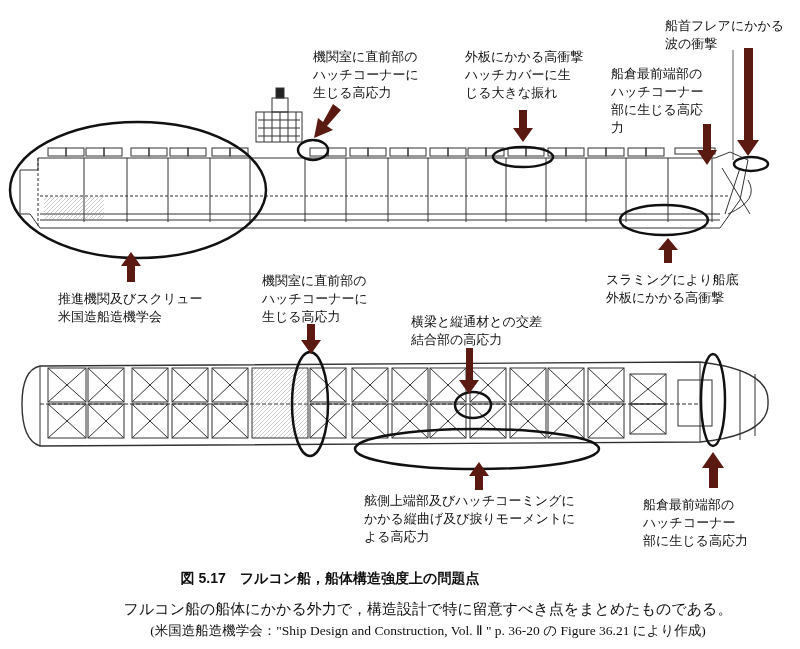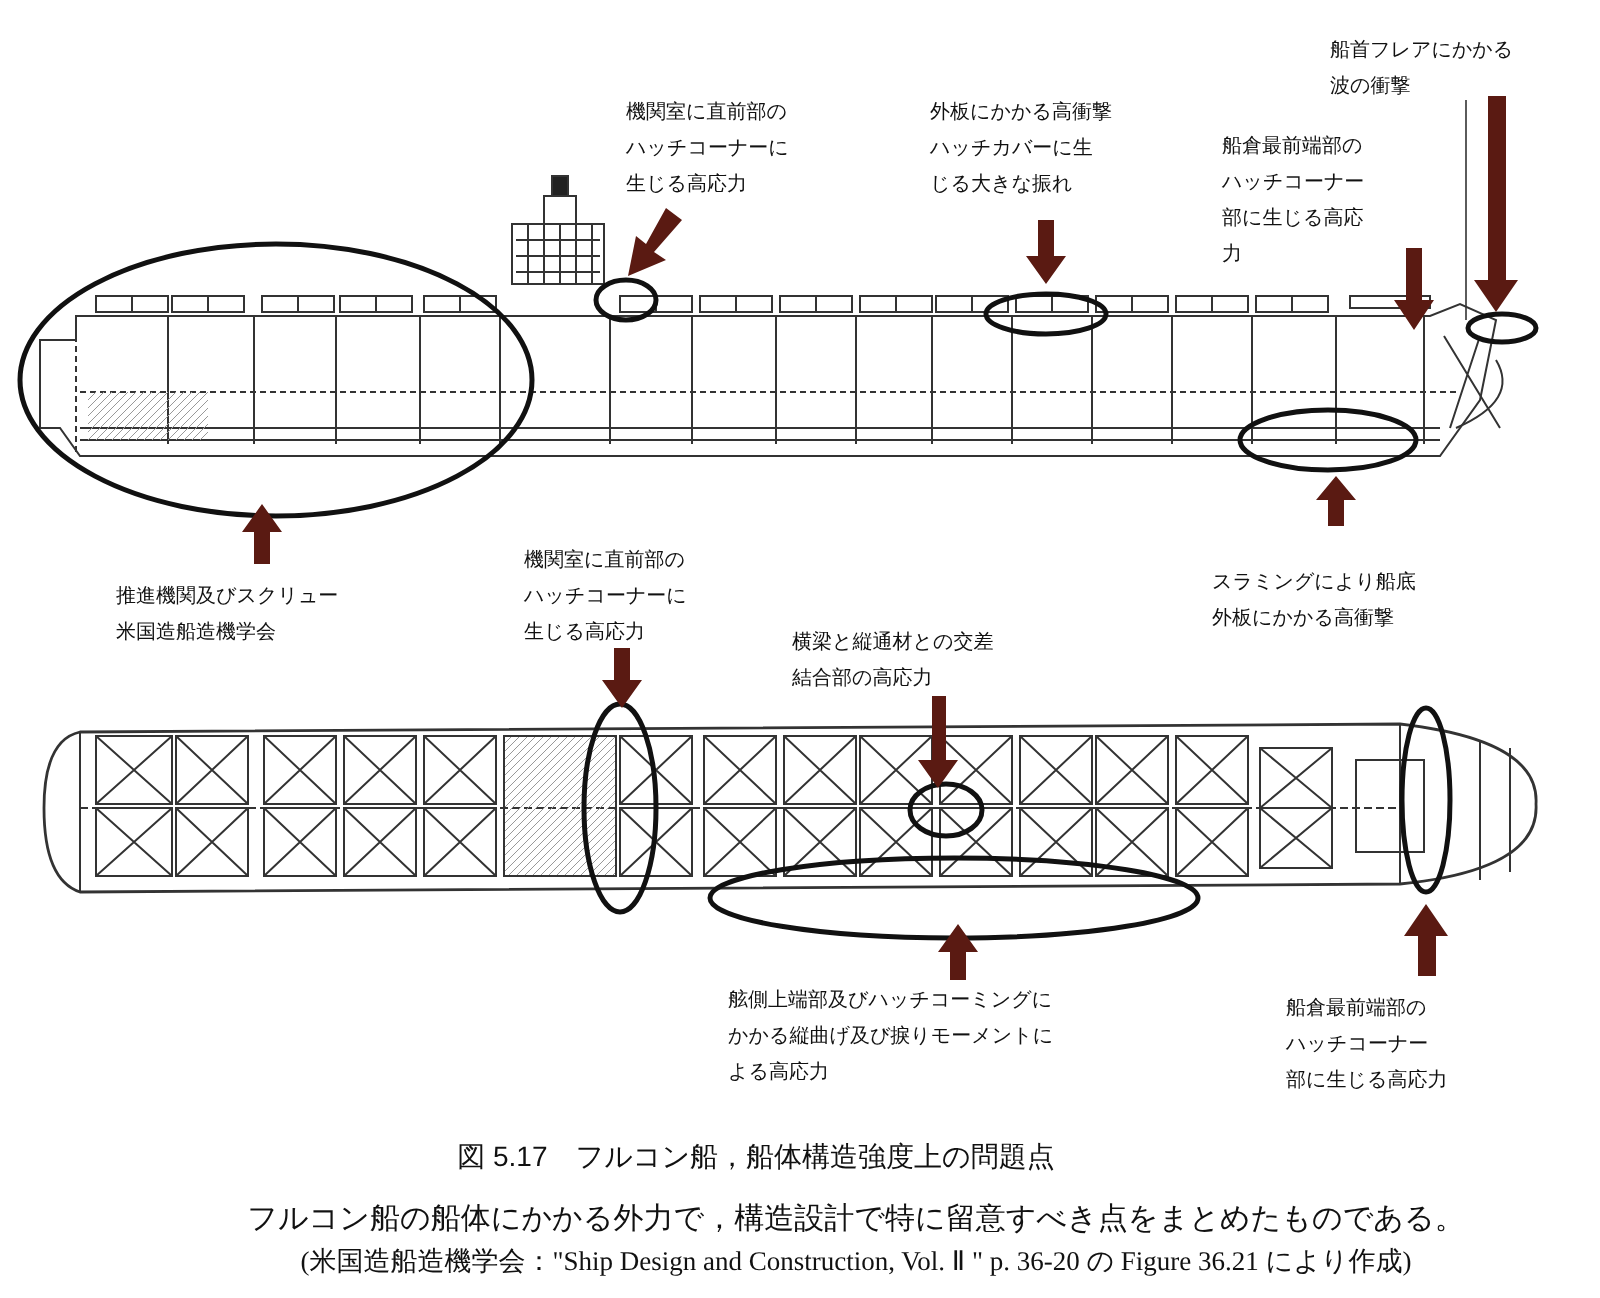--- a/index.html
+++ b/index.html
@@ -1,18 +1,18 @@
 <!DOCTYPE html>
 <html><head>
 <meta charset="utf-8">
 <style>
   html, body { margin:0; padding:0; background:#ffffff; }
   body { width:800px; height:649px; position:relative; overflow:hidden; font-family:"DejaVu Sans", sans-serif; color:#111; }
-  .label { position:absolute; font-size:10px; line-height:18px; white-space:pre; color:#111; }
-  .caption-title { position:absolute; left:0; width:660px; top:570px; text-align:center; font-size:14px; font-weight:normal; font-family:"Liberation Sans", sans-serif;padding-left:48px; }
+  .label { position:absolute; font-size:13px; line-height:18px; white-space:pre; color:#111; }
+  .caption-title { position:absolute; left:0; width:660px; top:570px; text-align:center; font-size:14px; font-weight:bold; font-family:"Liberation Sans", sans-serif; }
   .caption-line { position:absolute; left:0; width:800px; text-align:center; font-family:"Liberation Serif", serif; font-size:14px;padding-left:28px; }
   svg.diagram { position:absolute; left:0; top:0; }
 </style>
 </head>
 <body>
 
 <svg class="diagram" width="800" height="649" viewBox="0 0 800 649">
   <defs>
     <pattern id="hatch" width="4" height="4" patternUnits="userSpaceOnUse">
       <path d="M0 4 L4 0" stroke="#999" stroke-width="0.5"></path>
@@ -191,26 +191,26 @@
 ハッチカバーに生
 じる大きな振れ</div>
 <div class="label" style="left:665px; top:17px;">船首フレアにかかる
 波の衝撃</div>
 <div class="label" style="left:611px; top:65px;">船倉最前端部の
 ハッチコーナー
 部に生じる高応
 力</div>
 <div class="label" style="left:58px; top:290px;">推進機関及びスクリュー
 米国造船造機学会</div>
-<div class="label" style="left:606px; top:271px;margin-top:12px;">スラミングにより船底
+<div class="label" style="left:606px; top:271px;">スラミングにより船底
 外板にかかる高衝撃</div>
 <div class="label" style="left:262px; top:272px;">機関室に直前部の
 ハッチコーナーに
 生じる高応力</div>
-<div class="label" style="left:396px; top:313px;">横梁と縦通材との交差
+<div class="label" style="left:411px; top:313px;">横梁と縦通材との交差
 結合部の高応力</div>
 <div class="label" style="left:364px; top:492px;">舷側上端部及びハッチコーミングに
 かかる縦曲げ及び捩りモーメントに
 よる高応力</div>
 <div class="label" style="left:643px; top:496px;">船倉最前端部の
 ハッチコーナー
 部に生じる高応力</div>
 
 <div class="caption-title">図 5.17　フルコン船，船体構造強度上の問題点</div>
 <div class="caption-line" style="top:600px; font-size:15px;">フルコン船の船体にかかる外力で，構造設計で特に留意すべき点をまとめたものである。</div>

